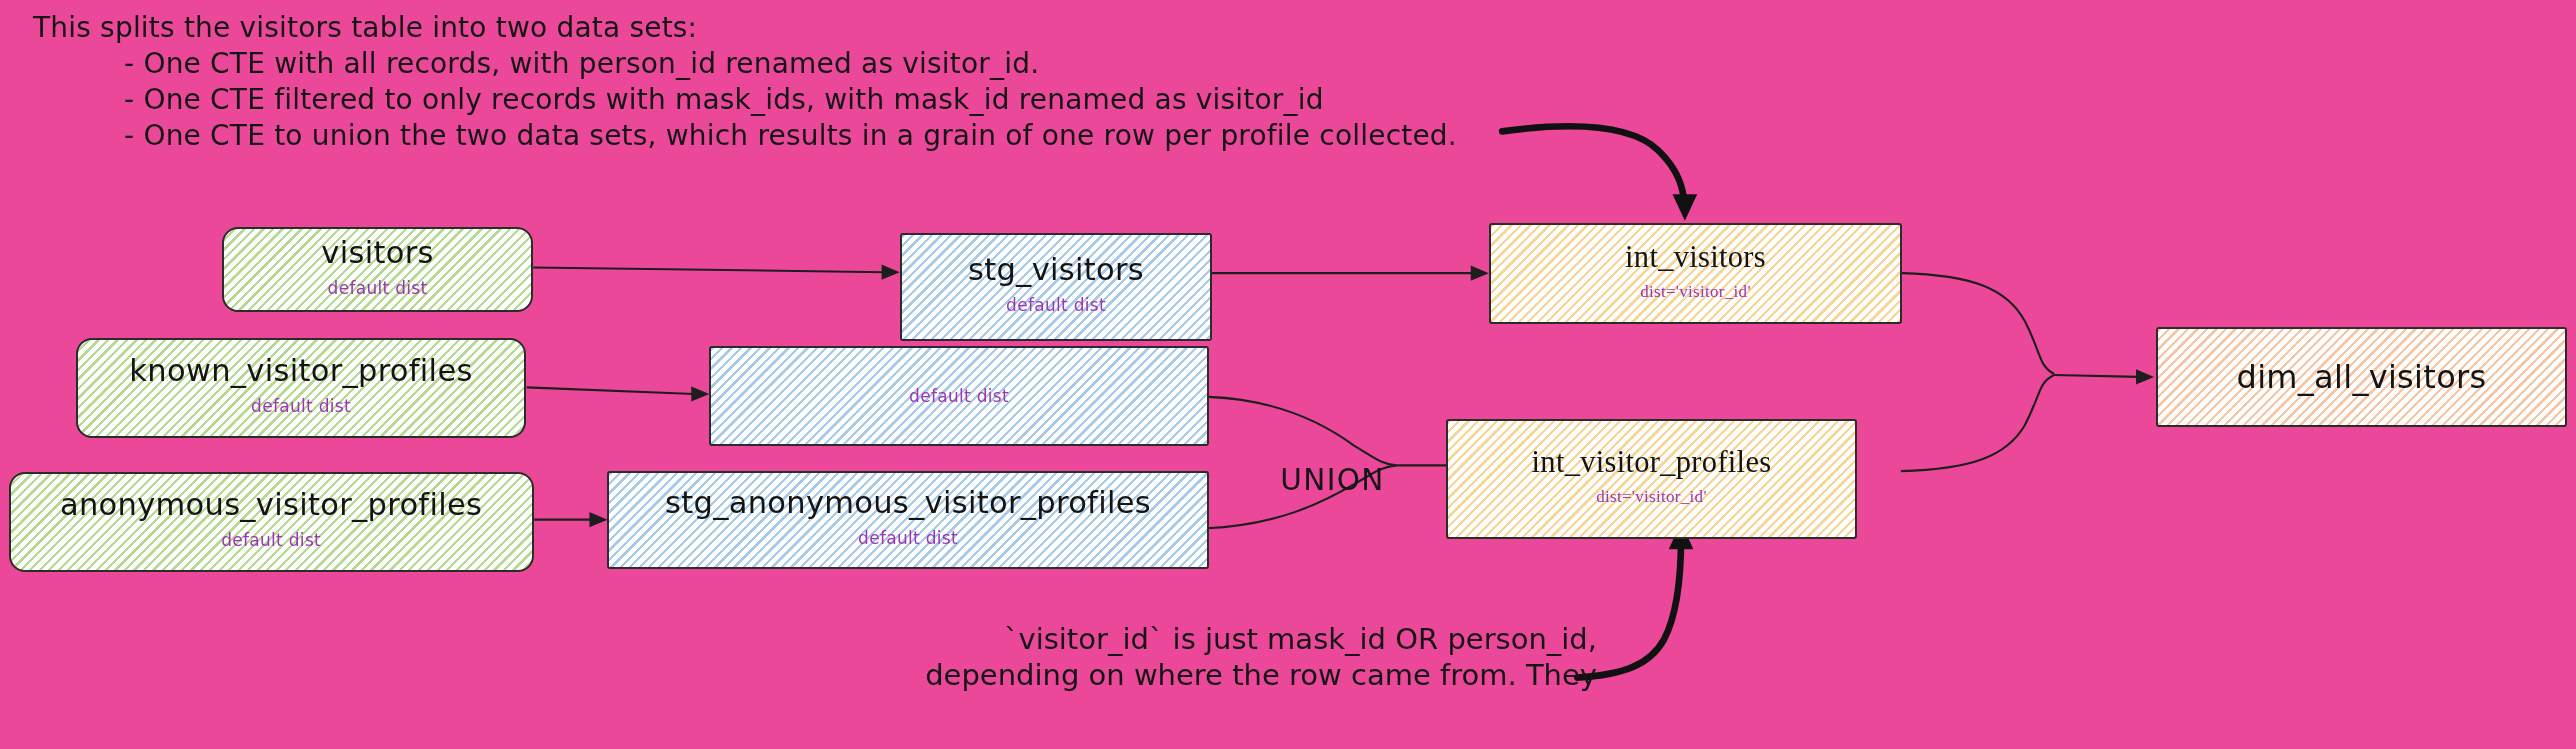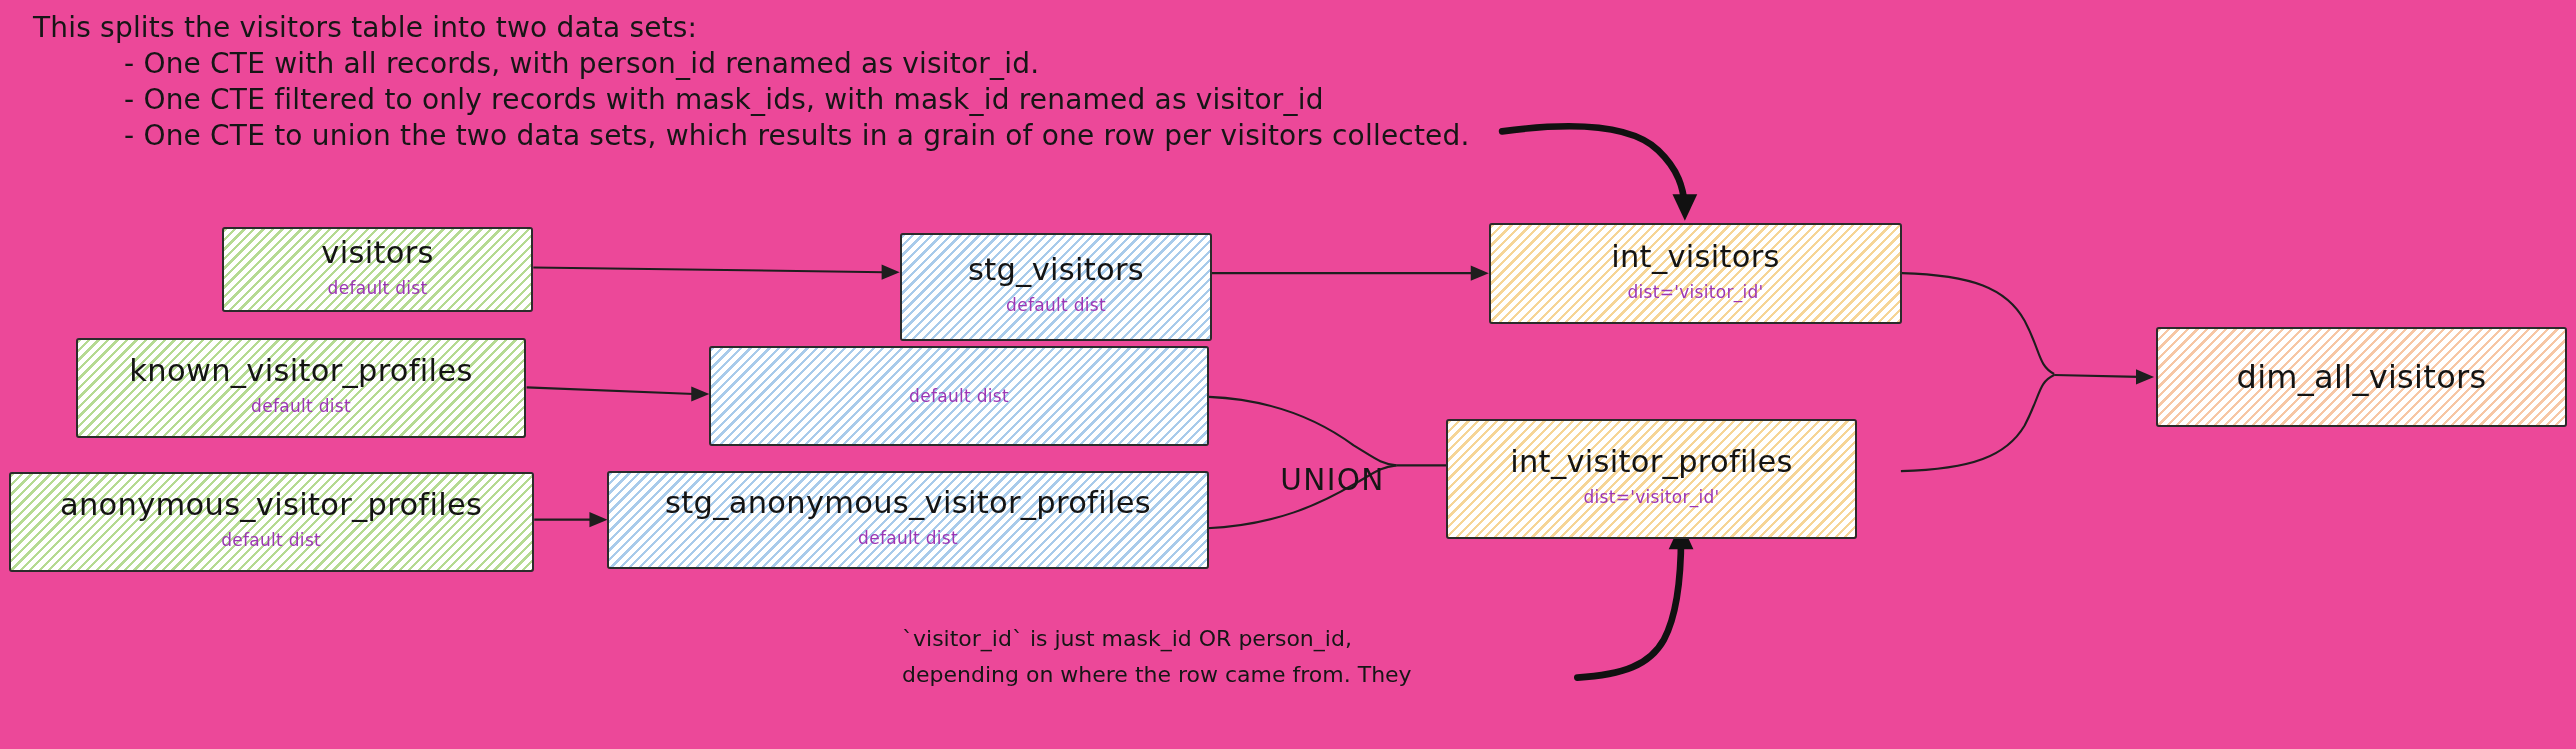--- a/index.html
+++ b/index.html
@@ -6,30 +6,30 @@
   #canvas{
     position:relative;width:2576px;height:749px;background:#ec4899;overflow:hidden;
     font-family:"DejaVu Sans",sans-serif;color:#1e1e1e;
   }
   #wires{position:absolute;left:0;top:0;width:2576px;height:749px;}
   .node{
     position:absolute;box-sizing:border-box;border:2.4px solid #2b2b2b;border-radius:2.9px;
     display:flex;flex-direction:column;align-items:center;justify-content:center;gap:2.9px;
     background-color:#ffffff;
   }
-  .hatch-green{background-image:repeating-linear-gradient(135deg,rgba(132,194,74,0.60) 0 2.3px,rgba(255,255,255,0) 2.3px 6.7px);}
+  .hatch-green{background-image:repeating-linear-gradient(135deg,rgba(132,194,74,0.60) 0 2.3px,rgba(255,255,255,0) 2.3px 6.7px);border-radius:16px;}
   .hatch-blue{background-image:repeating-linear-gradient(135deg,rgba(110,168,221,0.60) 0 2.3px,rgba(255,255,255,0) 2.3px 6.7px);}
-  .hatch-yellow{background-image:repeating-linear-gradient(135deg,rgba(240,185,80,0.60) 0 2.3px,rgba(255,255,255,0) 2.3px 6.7px);}
+  .hatch-yellow{background-image:repeating-linear-gradient(135deg,rgba(240,185,80,0.60) 0 2.3px,rgba(255,255,255,0) 2.3px 6.7px);font-family:Liberation Serif, serif;}
   .hatch-orange{background-image:repeating-linear-gradient(135deg,rgba(240,152,90,0.55) 0 2.3px,rgba(255,255,255,0) 2.3px 6.7px);}
   .node .title{font-size:30.5px;line-height:34px;color:#141414;font-weight:normal;letter-spacing:0.3px;white-space:nowrap;}
   .node .subtitle{font-size:17px;line-height:30.5px;color:#9c36b5;letter-spacing:0.3px;white-space:nowrap;}
   .ann{position:absolute;font-size:28px;line-height:36px;color:#161616;letter-spacing:0.2px;}
   .ann .bullets{margin-left:91px;}
-  .ann-bottom{position:absolute;left:902px;top:621px;width:695px;text-align:left;
-    font-size:22px;line-height:36px;color:#161616;}
+  .ann-bottom{position:absolute;left:902px;top:621px;width:695px;text-align:right;
+    font-size:29px;line-height:36px;color:#161616;}
   .union-label{position:absolute;left:1261px;top:447px;width:143px;text-align:center;
     font-size:29.5px;letter-spacing:1.4px;color:#161616;margin-top:16px;}
 </style>
 </head>
 <body>
 
 <div id="canvas">
 
   <svg id="wires" viewBox="0 0 2706 787" xmlns="http://www.w3.org/2000/svg">
     <g stroke="#1e1e1e" stroke-width="2.2" fill="none">
@@ -60,21 +60,21 @@
       <polygon points="1770,232 1757,204 1783,204"></polygon>
       <polygon points="1766,549 1753,577 1779,577"></polygon>
     </g>
   </svg>
 
   <div class="ann" style="left:33px;top:9.5px;">
     <div>This splits the visitors table into two data sets:</div>
     <div class="bullets">
       <div>- One CTE with all records, with person_id renamed as visitor_id.</div>
       <div>- One CTE filtered to only records with mask_ids, with mask_id renamed as visitor_id</div>
-      <div>- One CTE to union the two data sets, which results in a grain of one row per visitors collected.</div>
+      <div>- One CTE to union the two data sets, which results in a grain of one row per profile collected.</div>
     </div>
   </div>
 
   <div class="ann-bottom">
     <div>`visitor_id` is just mask_id OR person_id,</div>
     <div>depending on where the row came from. They</div>
   </div>
 
   <div class="union-label">UNION</div>
 

